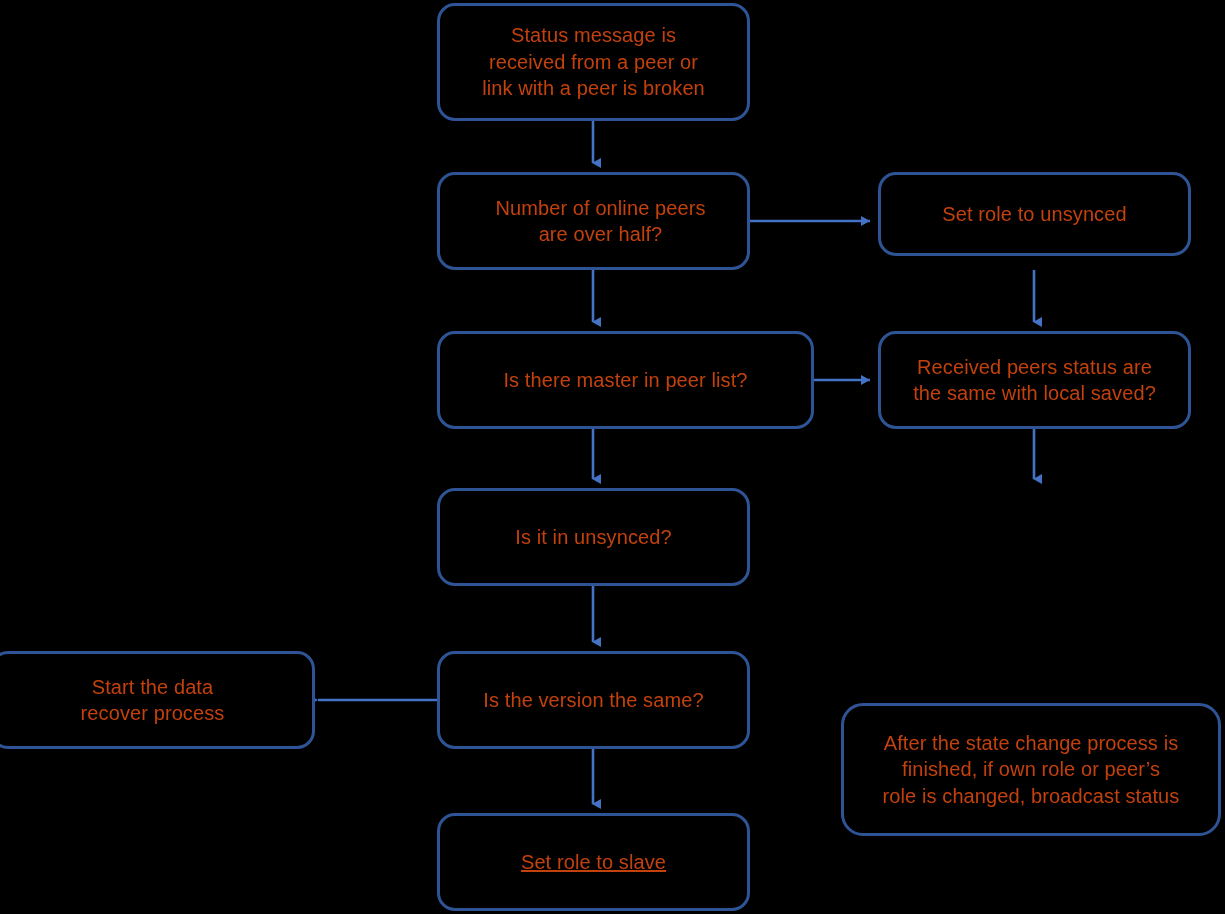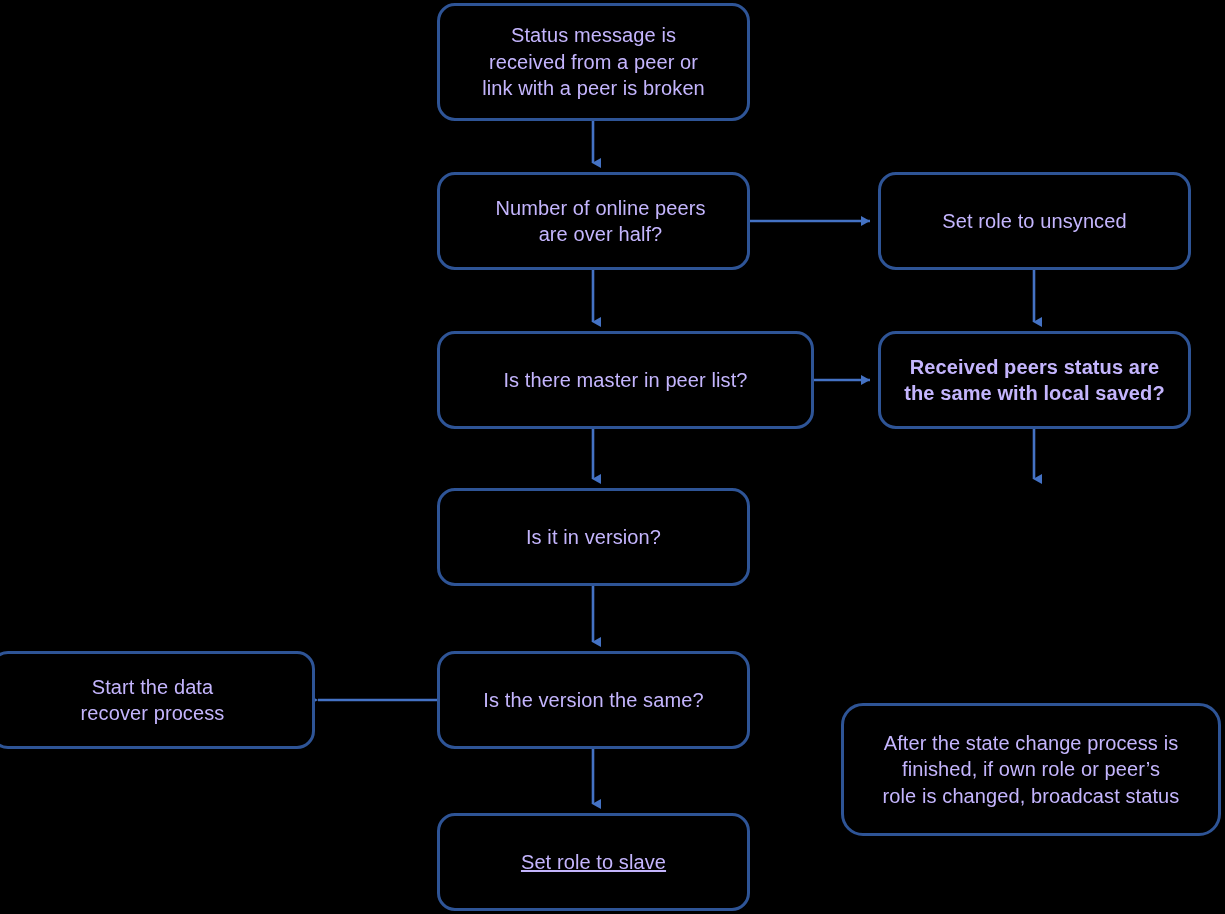--- a/index.html
+++ b/index.html
@@ -15,21 +15,21 @@
     background: #000000;
     overflow: hidden;
     font-family: "Liberation Sans", sans-serif;
   }
   .node {
     position: absolute;
     box-sizing: border-box;
     border: 3px solid #2E5496;
     border-radius: 18px;
     background: #000000;
-    color: #c4b5fd;
+    color: #c2410c;
     display: flex;
     align-items: center;
     justify-content: center;
     text-align: center;
     font-size: 20px;
     line-height: 1.32;
     padding: 6px 14px;
     white-space: pre-line;
     letter-spacing: 0.1px;
   }
@@ -85,28 +85,28 @@
     <line x1="593" y1="749" x2="593" y2="804" stroke="#4472C4" stroke-width="2.6" marker-end="url(#arrow-down)"></line>
   </svg>
 
   <div class="node" style="left:437px; top:3px; width:313px; height:118px;">Status message is
 received from a peer or
 link with a peer is broken</div>
 
   <div class="node" style="left:437px; top:172px; width:313px; height:98px;padding-left:28px;">Number of online peers
 are over half?</div>
 
-  <div class="node" style="left:878px; top:172px; width:313px; height:98px;">Set role to unsynced</div>
+  <div class="node" style="left:878px; top:172px; width:313px; height:84px;">Set role to unsynced</div>
 
   <div class="node" style="left:437px; top:331px; width:377px; height:98px;">Is there master in peer list?</div>
 
-  <div class="node" style="left:878px; top:331px; width:313px; height:98px;font-weight:bold;">Received peers status are
+  <div class="node" style="left:878px; top:331px; width:313px; height:98px;">Received peers status are
 the same with local saved?</div>
 
-  <div class="node" style="left:437px; top:488px; width:313px; height:98px;">Is it in version?</div>
+  <div class="node" style="left:437px; top:488px; width:313px; height:98px;">Is it in unsynced?</div>
 
 
   <div class="node" style="left:-10px; top:651px; width:325px; height:98px;">Start the data
 recover process</div>
 
   <div class="node" style="left:437px; top:651px; width:313px; height:98px;">Is the version the same?</div>
 
   <div class="node note" style="left:841px; top:703px; width:380px; height:133px;">After the state change process is
 finished, if own role or peer’s
 role is changed, broadcast status</div>

